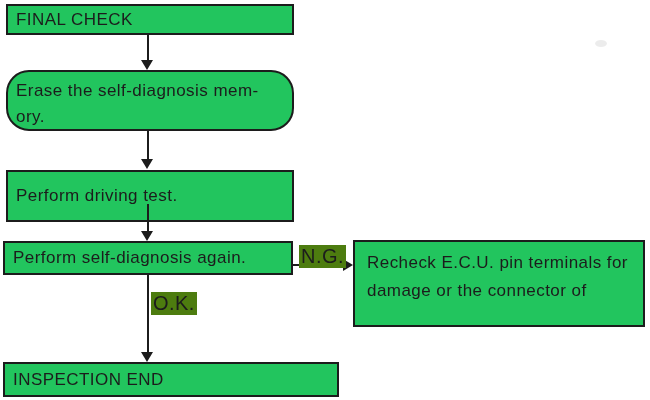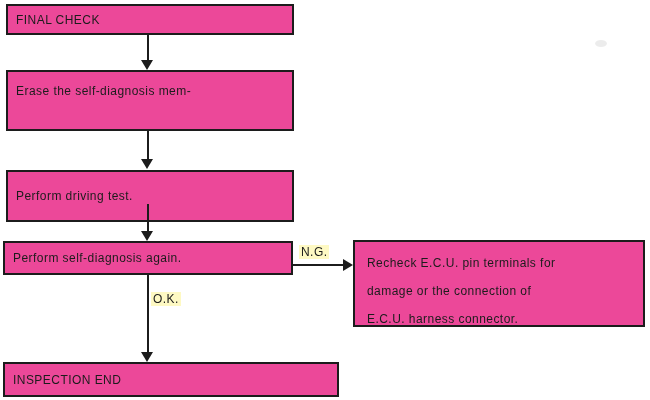--- a/index.html
+++ b/index.html
@@ -9,53 +9,53 @@
     width: 650px;
     height: 400px;
     background: #ffffff;
     font-family: "Liberation Sans", sans-serif;
     color: #1c1c1c;
     overflow: hidden;
   }
   .node {
     position: absolute;
     border: 2px solid #1c1c1c;
-    background: #ec4899;
-    font-size: 12px;
+    background: #22c55e;
+    font-size: 17px;
     letter-spacing: 0.45px;
     color: #1c1c1c;
   }
   .node.single {
     display: flex;
     align-items: center;
     padding-left: 8px;
   }
-  .node.multi { padding: 6px 8px 0 8px; }
+  .node.multi { padding: 6px 8px 0 8px; border-radius: 23px; }
   .node.multi .line { line-height: 26px; white-space: nowrap; }
   .node.multi3 { padding: 7px 8px 9px 12px; }
   .node.multi3 .line { line-height: 28px; white-space: nowrap; }
   .vshaft { position: absolute; width: 2px; background: #1c1c1c; }
   .hshaft { position: absolute; height: 2px; background: #1c1c1c; }
   .head-down {
     position: absolute; width: 0; height: 0;
     border-left: 6px solid transparent;
     border-right: 6px solid transparent;
     border-top: 10px solid #1c1c1c;
   }
   .head-right {
     position: absolute; width: 0; height: 0;
     border-top: 6px solid transparent;
     border-bottom: 6px solid transparent;
     border-left: 10px solid #1c1c1c;
   }
   .edge-label {
     position: absolute;
-    font-size: 12px;
+    font-size: 20px;
     letter-spacing: 0.45px;
-    background: #fef9c3;
+    background: #4d7c0f;
     padding: 0 2px;
     white-space: nowrap;
   }
   .artifact {
     position: absolute;
     left: 595px; top: 40px;
     width: 12px; height: 7px;
     background: #e4e4e4;
     border-radius: 50%;
     opacity: 0.7;
@@ -70,20 +70,21 @@
     <span>FINAL CHECK</span>
   </div>
 
   <div>
     <div class="vshaft" style="left:147px; top:35px; height:27px;"></div>
     <div class="head-down" style="left:141px; top:60px;"></div>
   </div>
 
   <div class="node multi" style="left:6px; top:70px; width:288px; height:61px;">
     <div class="line">Erase the self-diagnosis mem-</div>
+    <div class="line">ory.</div>
   </div>
 
   <div>
     <div class="vshaft" style="left:147px; top:131px; height:29px;"></div>
     <div class="head-down" style="left:141px; top:159px;"></div>
   </div>
 
   <div class="node single" style="left:6px; top:170px; width:288px; height:52px;">
     <span>Perform driving test.</span>
   </div>
@@ -108,19 +109,18 @@
     <div class="vshaft" style="left:147px; top:275px; height:78px;"></div>
     <div class="head-down" style="left:141px; top:352px;"></div>
   </div>
 
   <div class="node single" style="left:3px; top:362px; width:336px; height:35px;">
     <span>INSPECTION END</span>
   </div>
 
   <div class="node multi3" style="left:353px; top:240px; width:292px; height:87px;">
     <div class="line">Recheck E.C.U. pin terminals for</div>
-    <div class="line">damage or the connection of</div>
-    <div class="line">E.C.U. harness connector.</div>
+    <div class="line">damage or the connector of</div>
   </div>
 
   <div class="artifact"></div>
 
 </div>
 
 </body></html>

